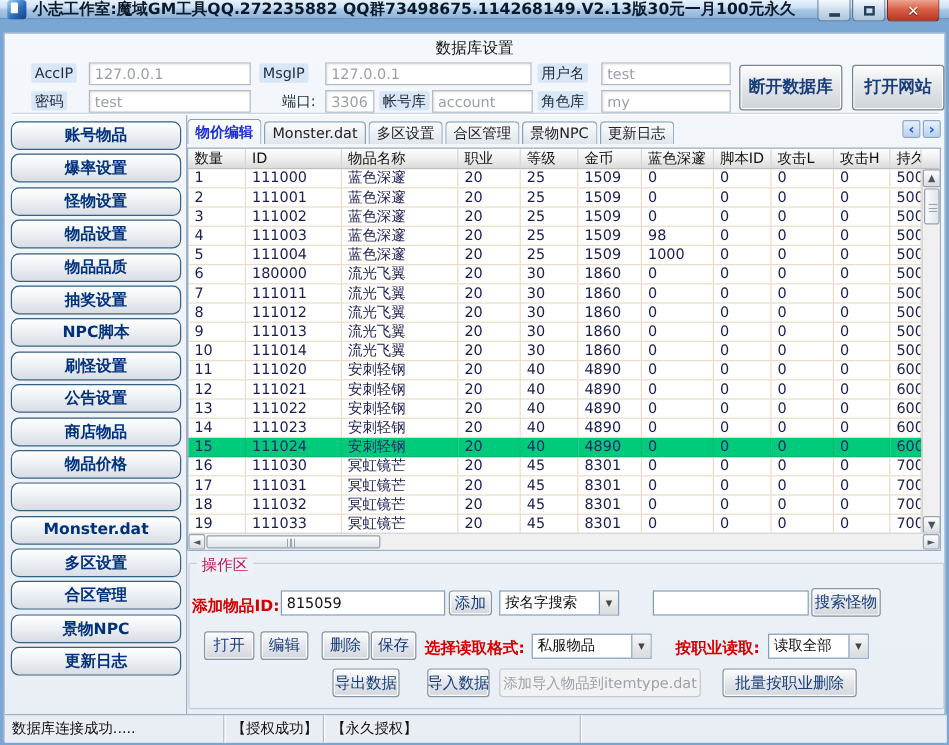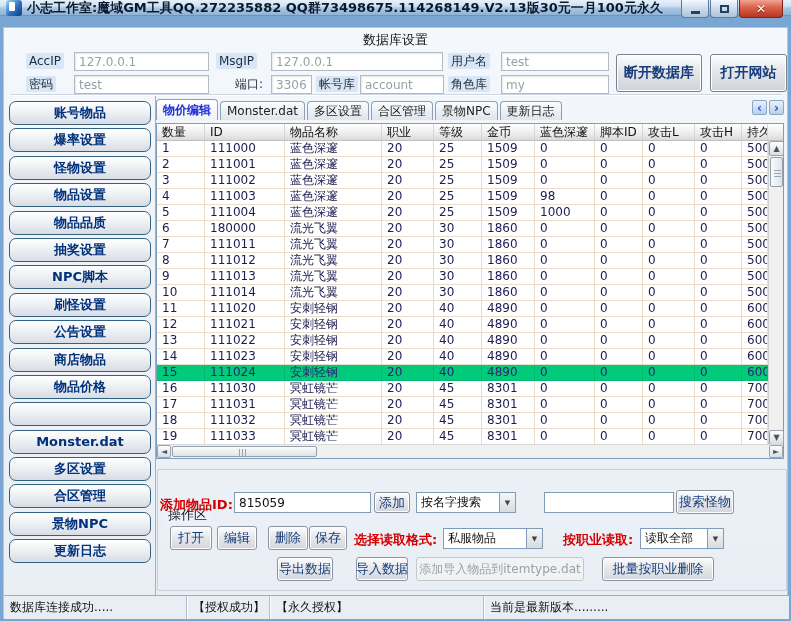--- a/index.html
+++ b/index.html
@@ -70,21 +70,21 @@
     background:repeating-linear-gradient(0deg,#9aa4af 0 1px,transparent 1px 3px);}
   .hscroll{position:absolute;left:0;bottom:0;width:626px;height:14px;background:#f0f0f0;border-top:1px solid #d8d8d8;}
   .hbtn{position:absolute;top:0;width:14px;height:13px;background:linear-gradient(180deg,#fdfdfd,#d9dde2);
     border:1px solid #9aa4af;border-radius:2px;color:#4a5560;font-size:8px;display:flex;align-items:center;justify-content:center;line-height:1;}
   .hthumb{position:absolute;left:15px;top:1px;width:145px;height:11px;border:1px solid #93a0ac;border-radius:2px;
     background:linear-gradient(180deg,#fafbfc,#dfe4e9);}
   .hthumb::after{content:"";position:absolute;left:66px;top:2px;width:9px;height:7px;
     background:repeating-linear-gradient(90deg,#9aa4af 0 1px,transparent 1px 3px);}
   
   .groupbox{position:absolute;left:153px;top:441px;width:630px;height:122px;border:1px solid #c6cfd9;border-radius:2px;}
-  .group-label{position:absolute;left:6px;top:-8px;background:#eef2f7;padding:0 4px;font-size:13px;color:#0f172a;margin-top:44px;}
+  .group-label{position:absolute;left:6px;top:-8px;background:#eef2f7;padding:0 4px;font-size:13px;color:#be185d;}
   .op-label{position:absolute;font-size:13px;font-weight:bold;color:var(--red-label,#d40000);white-space:nowrap;}
   .op-input{position:absolute;background:#fff;border:1px solid #7f9db9;font-size:12px;color:#111;padding:0 4px;}
   .op-btn{position:absolute;border:1px solid #8a95a1;border-radius:3px;
     background:linear-gradient(180deg,#fdfdfd,#e6e8ec 45%,#d3d6db);box-shadow:inset 0 0 0 1px #fff;
     font-size:13px;color:#173e7a;display:flex;align-items:center;justify-content:center;white-space:nowrap;}
   .op-btn.disabled{color:#9aa1a8;background:#f1f2f4;box-shadow:none;border-color:#c2c8cf;font-size:12px;}
   .combo{position:absolute;height:21px;background:#fff;border:1px solid #7f9db9;display:flex;align-items:center;}
   .combo-text{flex:1;font-size:12px;color:#111;padding-left:4px;overflow:hidden;white-space:nowrap;}
   .combo-btn{width:16px;height:100%;border-left:1px solid #7f9db9;background:linear-gradient(180deg,#f6f7f8,#d8dbdf);
     color:#444;font-size:7px;display:flex;align-items:center;justify-content:center;}
@@ -496,17 +496,16 @@
       <div class="op-btn" style="left:119px;top:87px;width:56px;height:24px;">导出数据</div>
       <div class="op-btn" style="left:198px;top:87px;width:52px;height:24px;">导入数据</div>
       <div class="op-btn disabled" style="left:258px;top:87px;width:168px;height:24px;">添加导入物品到itemtype.dat</div>
       <div class="op-btn" style="left:444px;top:87px;width:112px;height:24px;">批量按职业删除</div>
     </div>
 
     <div class="statusbar">
       <span class="sb-seg" style="width:183px;">数据库连接成功.....</span>
       <span class="sb-seg" style="width:83px;">【授权成功】</span>
       <span class="sb-seg" style="width:214px;">【永久授权】</span>
-      <span class="sb-seg" style="flex:1;border-right:none;box-shadow:none;">当前是最新版本.........</span>
     </div>
 
   </div>
 </div>
 
 </body></html>

